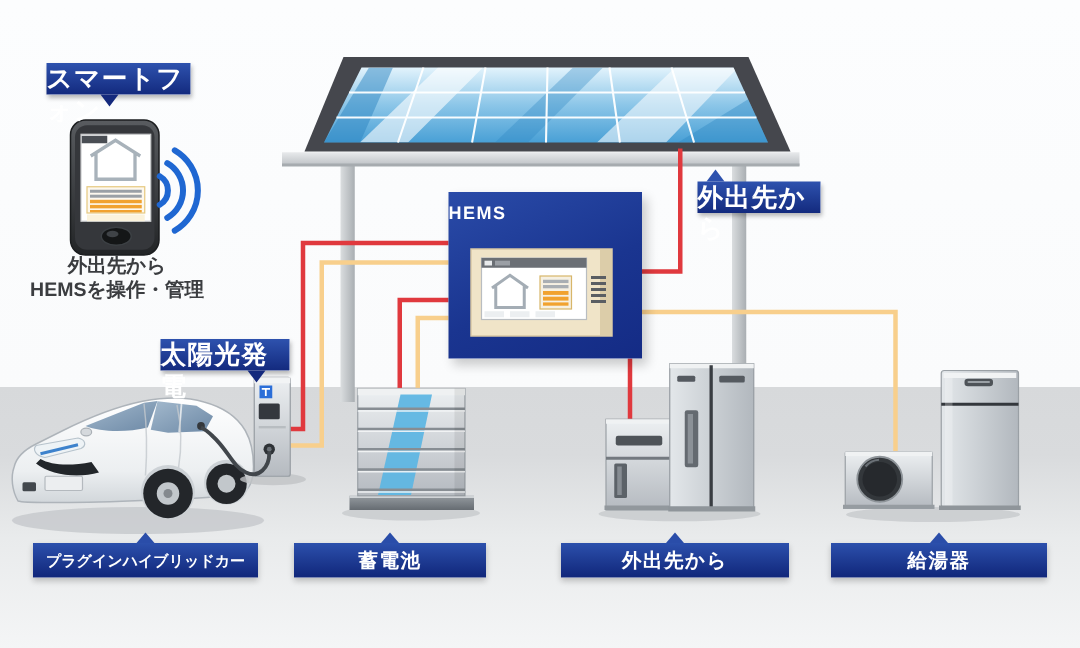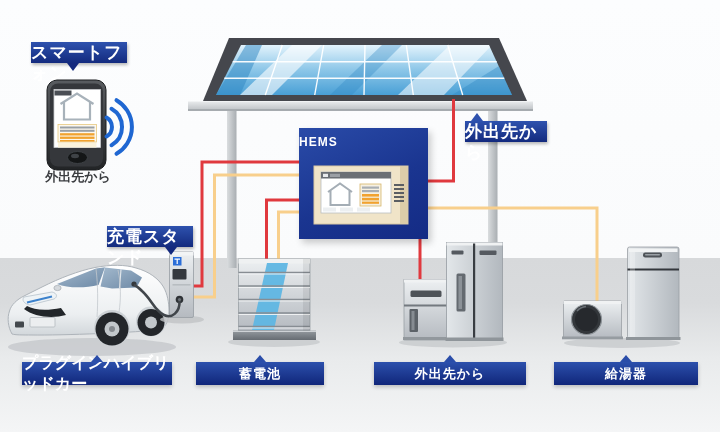--- a/index.html
+++ b/index.html
@@ -24,21 +24,21 @@
   .b-solar{left:465px;top:121px;width:82px;}
   .b-solar::after{left:6px;top:-8px;border-left:6px solid transparent;
     border-right:6px solid transparent;border-bottom:8px solid #2e52ae;}
 
   
   .band{position:absolute;top:362px;height:23px;display:flex;align-items:center;justify-content:center;
     background:linear-gradient(180deg,#2c50ac 0%,#10267a 100%);color:#fff;font-weight:bold;
     font-size:13px;letter-spacing:1px;box-shadow:0 2px 4px rgba(0,0,0,.22);}
   .band::before{content:"";position:absolute;left:50%;margin-left:-6px;top:-7px;width:0;height:0;
     border-left:6px solid transparent;border-right:6px solid transparent;border-bottom:7px solid #2a4da9;}
-  .band-car{left:22px;width:150px;font-size:16px;letter-spacing:0;}
+  .band-car{left:22px;width:150px;font-size:10px;letter-spacing:0;}
   .band-battery{left:196px;width:128px;}
   .band-fuel{left:374px;width:152px;}
   .band-water{left:554px;width:144px;font-family:Liberation Serif, serif;}
 
   
   .hems{position:absolute;left:299px;top:128px;width:129px;height:111px;
     background:linear-gradient(155deg,#2a4ba8 0%,#1a3590 55%,#142b85 100%);
     box-shadow:3px 4px 7px rgba(0,0,0,.20);}
   .hems-title{margin-top:7px;text-align:left;color:#fff;font-weight:bold;
     font-size:12px;letter-spacing:1px;}
@@ -266,24 +266,25 @@
         <rect x="82" y="20" width="10" height="2"></rect>
         <rect x="82" y="24" width="10" height="2"></rect>
         <rect x="82" y="28" width="10" height="2"></rect>
         <rect x="82" y="32" width="10" height="2"></rect>
         <rect x="82" y="36" width="10" height="2"></rect>
       </g>
     </svg>
   </div>
 
   <div class="badge b-phone">スマートフォン</div>
-  <div class="badge b-stand">充電スタンド</div>
+  <div class="badge b-stand">太陽光発電</div>
   <div class="badge b-solar">外出先から</div>
 
   <div class="caption">
     <div>外出先から</div>
+    <div>HEMSを操作・管理</div>
   </div>
 
   <div class="band band-car">プラグインハイブリッドカー</div>
   <div class="band band-battery">蓄電池</div>
   <div class="band band-fuel">外出先から</div>
   <div class="band band-water">給湯器</div>
 </div>
 
 </body></html>

